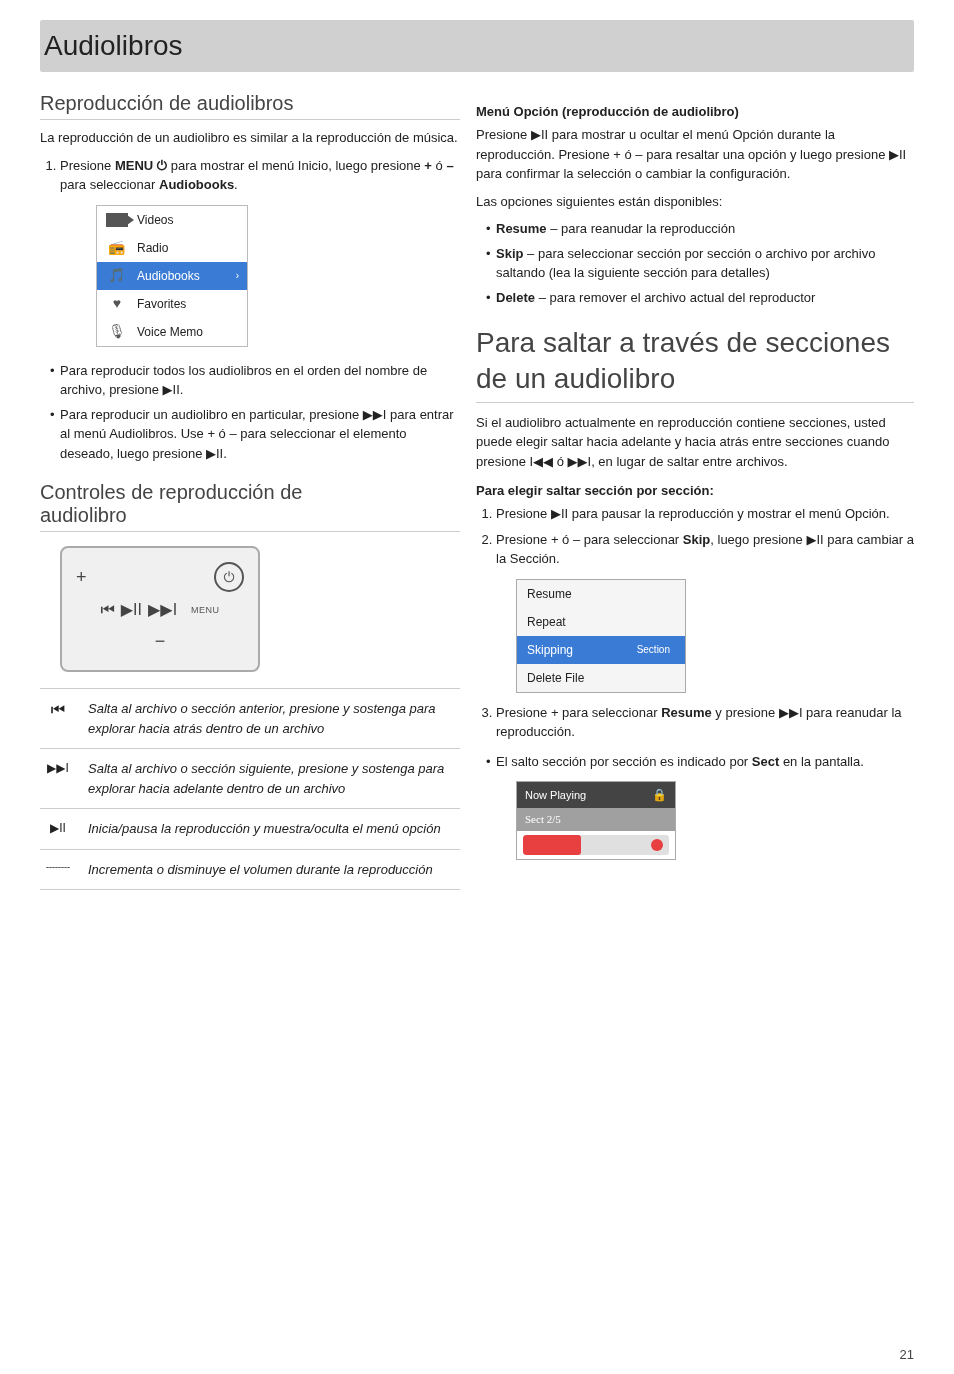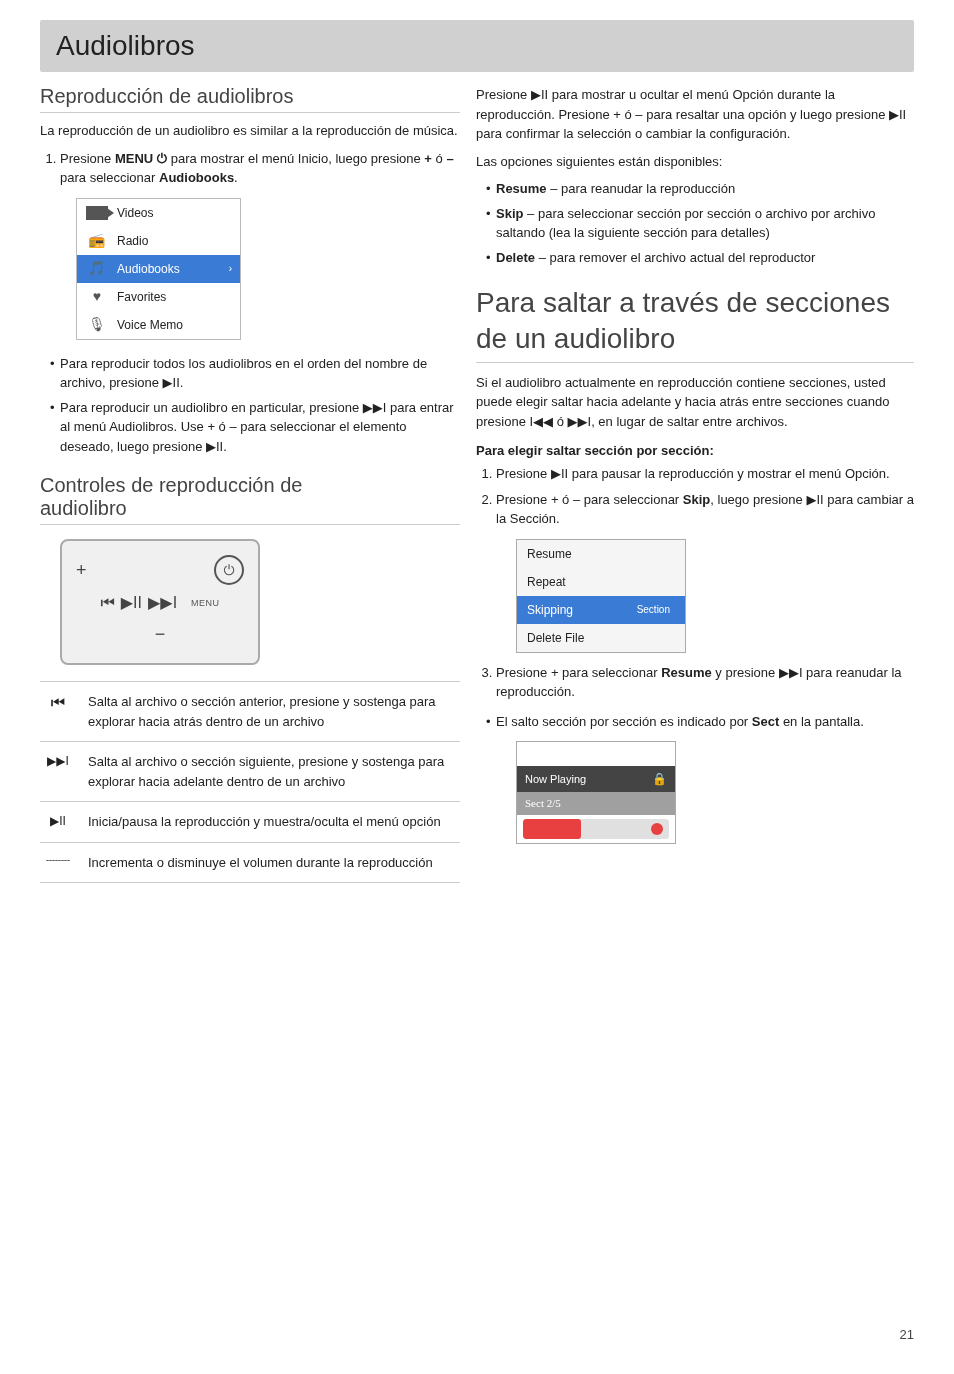--- a/index.html
+++ b/index.html
@@ -16,22 +16,22 @@
     .page {
       width: 954px;
       min-height: 1374px;
       padding: 20px 40px 40px 40px;
       position: relative;
     }
 
     
     .page-title-bar {
       background: #d0d0d0;
-      padding: 10px 16px;
-      margin-bottom: 13px;
+      padding: 10px 4px;
+      margin-bottom: 20px;
       border-radius: 2px;
     }
     .page-title-bar h1 {
       font-size: 28px;
       font-weight: 300;
       color: #222;
     }
 
     
     .two-col {
@@ -89,22 +89,22 @@
     }
     ul li::before {
       content: "•";
       position: absolute;
       left: 0;
     }
 
     
     .menu-mockup {
       border: 1px solid #bbb;
-      width: 165px;
-      margin: 10px 0 14px 16px;
+      width: 152px;
+      margin: 10px 0 14px 36px;
       background: #fff;
       overflow: hidden;
       font-size: 12px;
     }
     .menu-mockup .menu-item {
       display: flex;
       align-items: center;
       padding: 5px 8px;
       gap: 8px;
       cursor: pointer;
@@ -244,20 +244,21 @@
       font-size: 16px;
       min-width: 36px;
       text-align: center;
       color: #222;
       flex-shrink: 0;
       padding-top: 2px;
     }
     .ctrl-desc {
       line-height: 1.5;
       flex: 1;
+      font-style: italic;
     }
 
     
     .option-menu-mockup {
       border: 1px solid #aaa;
       width: 170px;
       margin: 10px 0 10px 20px;
       background: #f5f5f5;
       font-size: 12px;
     }
@@ -289,21 +290,20 @@
       font-size: 11px;
       overflow: hidden;
     }
     .np-header {
       background: #444;
       color: #fff;
       padding: 4px 8px;
       display: flex;
       align-items: center;
       justify-content: space-between;
-      margin-top: 24px;
     }
     .np-lock-icon {
       font-size: 12px;
     }
     .np-sect {
       background: #a0a0a0;
       color: #fff;
       padding: 3px 8px;
       font-size: 11px;
       font-family: Liberation Serif, serif;
@@ -341,21 +341,21 @@
       font-weight: 300;
       color: #444;
       border-bottom: 1px solid #ccc;
       padding-bottom: 4px;
       margin-bottom: 10px;
       line-height: 1.3;
     }
 
     .page-number {
       position: absolute;
-      bottom: 32px;
+      bottom: 12px;
       right: 40px;
       font-size: 13px;
       color: #444;
     }
   </style>
 </head>
 <body>
 
 <div class="page">
 
@@ -448,20 +448,21 @@
         <div class="ctrl-row">
           <span class="ctrl-symbol" style="font-size:10px;">╌╌╌╌</span>
           <span class="ctrl-desc">Incrementa o disminuye el volumen durante la reproducción</span>
         </div>
       </div>
 
     </div>
 
     <div class="col-right">
 
+      <h3>Menú Opción (reproducción de audiolibro)</h3>
       <p>Presione ▶II para mostrar u ocultar el menú Opción durante la reproducción. Presione + ó – para resaltar una opción y luego presione ▶II para confirmar la selección o cambiar la configuración.</p>
       <p>Las opciones siguientes están disponibles:</p>
       <ul>
         <li><strong>Resume</strong> – para reanudar la reproducción</li>
         <li><strong>Skip</strong> – para seleccionar sección por sección o archivo por archivo saltando (lea la siguiente sección para detalles)</li>
         <li><strong>Delete</strong> – para remover el archivo actual del reproductor</li>
       </ul>
 
       <div class="section-divider"></div>
       <div class="right-section-title">Para saltar a través de secciones de un audiolibro</div>

